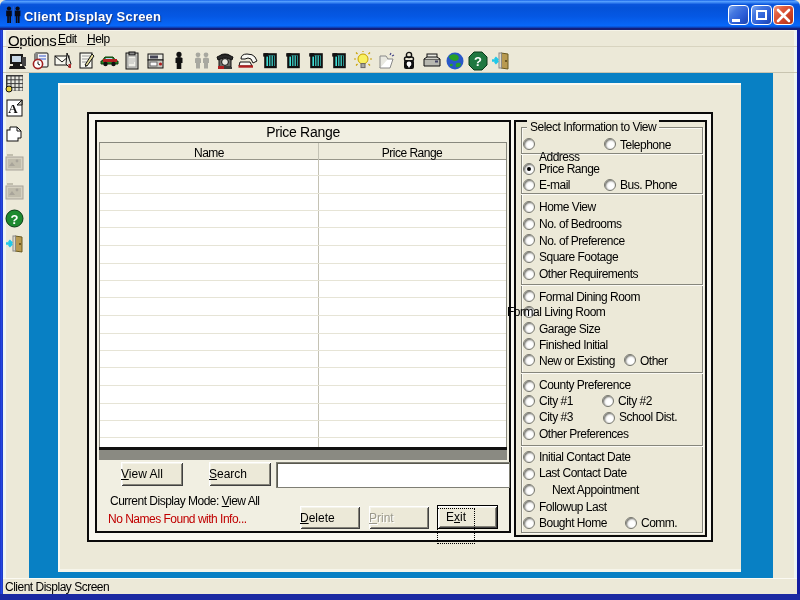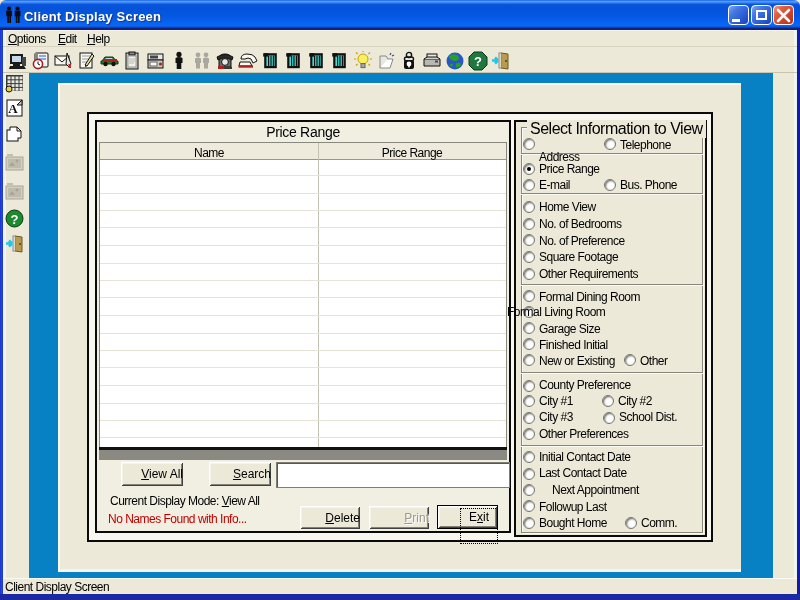--- a/index.html
+++ b/index.html
@@ -1,19 +1,19 @@
 <!DOCTYPE html>
 <html><head><meta charset="utf-8"><style>
 *{margin:0;padding:0;box-sizing:border-box}
 html,body{width:800px;height:600px;overflow:hidden}
 body{position:relative;font-family:"Liberation Sans",sans-serif;background:#ECE9D8}
 .abs{position:absolute}
 .btn{position:absolute;background:#ECE9D8;border:none;
  box-shadow:inset 1px 1px 0 #FFFFFF,inset -1px -1px 0 #404040,inset 2px 2px 0 #F4F3EA,inset -2px -2px 0 #848278;
- font-family:"Liberation Sans",sans-serif;font-size:12px;color:#000;text-align:right}
+ font-family:"Liberation Sans",sans-serif;font-size:12px;color:#000;text-align:left}
 .radio{position:absolute;width:12px;height:12px;border-radius:50%;background:#fff;
  box-shadow:inset 1px 1px 2px rgba(90,90,82,.9);border:1px solid #75756C}
 .rlab{position:absolute;font-size:12px;color:#000;white-space:nowrap;letter-spacing:-0.5px}
 .sep{position:absolute;left:521px;width:182px;height:2px;border-top:1px solid #86867C;border-bottom:1px solid #FBFAF4}
 u{text-decoration:underline;text-underline-offset:1px}
 </style></head><body>
 
 <div class="abs" style="left:0;top:0;width:800px;height:30px;border-radius:6px 6px 0 0;
  background:linear-gradient(180deg,#0B57E4 0%,#59A2FF 4%,#4691F8 7%,#0A55DC 15%,#0452D8 26%,#0558E4 55%,#0765F5 80%,#0768FA 86%,#0B49C4 91%,#13207E 95%,#141F74 100%);"></div>
 
@@ -42,21 +42,21 @@
       <path d="M2 2 L13 13 M13 2 L2 13" stroke="#fff" stroke-width="2.6" stroke-linecap="round"></path>
     </svg>
   </div>
 <div class="abs" style="left:0;top:30px;width:800px;height:564px;background:#ECE9D8"></div>
 <div class="abs" style="left:0;top:30px;width:800px;height:1px;background:#F6F4E8"></div>
 <div class="abs" style="left:0;top:30px;width:3px;height:564px;background:linear-gradient(90deg,#1A34C4,#2446E2,#1C38B8)"></div>
 <div class="abs" style="left:3px;top:30px;width:3px;height:564px;background:linear-gradient(90deg,#E6F3FA,#F4F7EE)"></div>
 <div class="abs" style="left:797px;top:30px;width:3px;height:564px;background:#131CA0"></div>
 <div class="abs" style="left:794px;top:30px;width:3px;height:564px;background:linear-gradient(90deg,#F4F7EE,#E6F3FA)"></div>
 <div class="abs" style="left:0;top:594px;width:800px;height:6px;background:#1B2AA2"></div>
-<div class="abs" style="left:8px;top:32px;font-size:12px;letter-spacing:-0.5px"><u>O</u>ptions</div>
+<div class="abs" style="left:8px;top:32px;font-size:15px;letter-spacing:-0.5px"><u>O</u>ptions</div>
 <div class="abs" style="left:58px;top:32px;font-size:12px;letter-spacing:-0.5px"><u>E</u>dit</div>
 <div class="abs" style="left:87px;top:32px;font-size:12px;letter-spacing:-0.5px"><u>H</u>elp</div>
 <div class="abs" style="left:3px;top:46px;width:794px;height:1px;background:#fff;border-top:1px solid #D8D4C0"></div>
 
 <div class="abs" style="left:29px;top:73px;width:744px;height:506px;background:#0880C4"></div>
 <div class="abs" style="left:3px;top:72px;width:794px;height:1px;background:#C8C4B0"></div>
 <div class="abs" style="left:58px;top:83px;width:683px;height:489px;background:#ECE9D8;border-left:2px solid #FBFAF2;border-top:2px solid #FBFAF2;border-bottom:3px solid #F6F5EA"></div>
 
 <div class="abs" style="left:87px;top:112px;width:626px;height:430px;background:#F8F7EF;border:2px solid #0A0A0A"></div>
 <div class="abs" style="left:95px;top:120px;width:416px;height:413px;background:#F1EFE2;border:2px solid #0A0A0A"></div>
@@ -90,21 +90,21 @@
 <button class="btn" style="left:121px;top:462px;width:62px;height:24px"><u>V</u>iew All</button>
 <button class="btn" style="left:209px;top:462px;width:62px;height:24px"><u>S</u>earch</button>
 <div class="abs" style="left:276px;top:462px;width:234px;height:26px;background:#fff;border:1px solid #7E7E74;box-shadow:inset 1px 1px 0 #58584E"></div>
 <div class="abs" style="left:110px;top:494px;font-size:12px;letter-spacing:-0.5px">Current Display Mode: <u>V</u>iew All</div>
 <div class="abs" style="left:108px;top:512px;font-size:12px;letter-spacing:-0.5px;color:#C00000">No Names Found with Info...</div>
 <button class="btn" style="left:300px;top:506px;width:60px;height:23px"><u>D</u>elete</button>
 <button class="btn" style="left:369px;top:506px;width:60px;height:23px;color:#9B998C;text-shadow:1px 1px 0 #fff"><u>P</u>rint</button>
 <button class="btn" style="left:437px;top:505px;width:61px;height:24px;border:1px solid #000;box-shadow:inset 1px 1px 0 #FFFFFF,inset -1px -1px 0 #404040,inset 2px 2px 0 #F4F3EA,inset -2px -2px 0 #848278"><span style="outline:1px dotted #000;padding:1px 8px 19px 8px">E<u>x</u>it</span></button>
 
 <div class="abs" style="left:521px;top:127px;width:182px;height:406px;border:1px solid #86867C;box-shadow:1px 1px 0 #FBFAF4,inset 1px 1px 0 #FBFAF4"></div>
-<div class="abs" style="left:527px;top:120px;background:#ECE9D8;padding:0 3px;font-size:16px;letter-spacing:-0.5px">Select Information to View</div>
+<div class="abs" style="left:527px;top:120px;background:#ECE9D8;padding:0 3px;font-size:12px;letter-spacing:-0.5px">Select Information to View</div>
 <div class="sep" style="top:153px"></div>
 <div class="sep" style="top:193px"></div>
 <div class="sep" style="top:284px"></div>
 <div class="sep" style="top:372px"></div>
 <div class="sep" style="top:445px"></div>
 <div class="radio" style="left:523px;top:138px"></div>
 <div class="rlab" style="left:539px;top:150px">Address</div>
 <div class="radio" style="left:604px;top:138px"></div>
 <div class="rlab" style="left:620px;top:138px">Telephone</div>
 <div class="radio" style="left:523px;top:163px">

